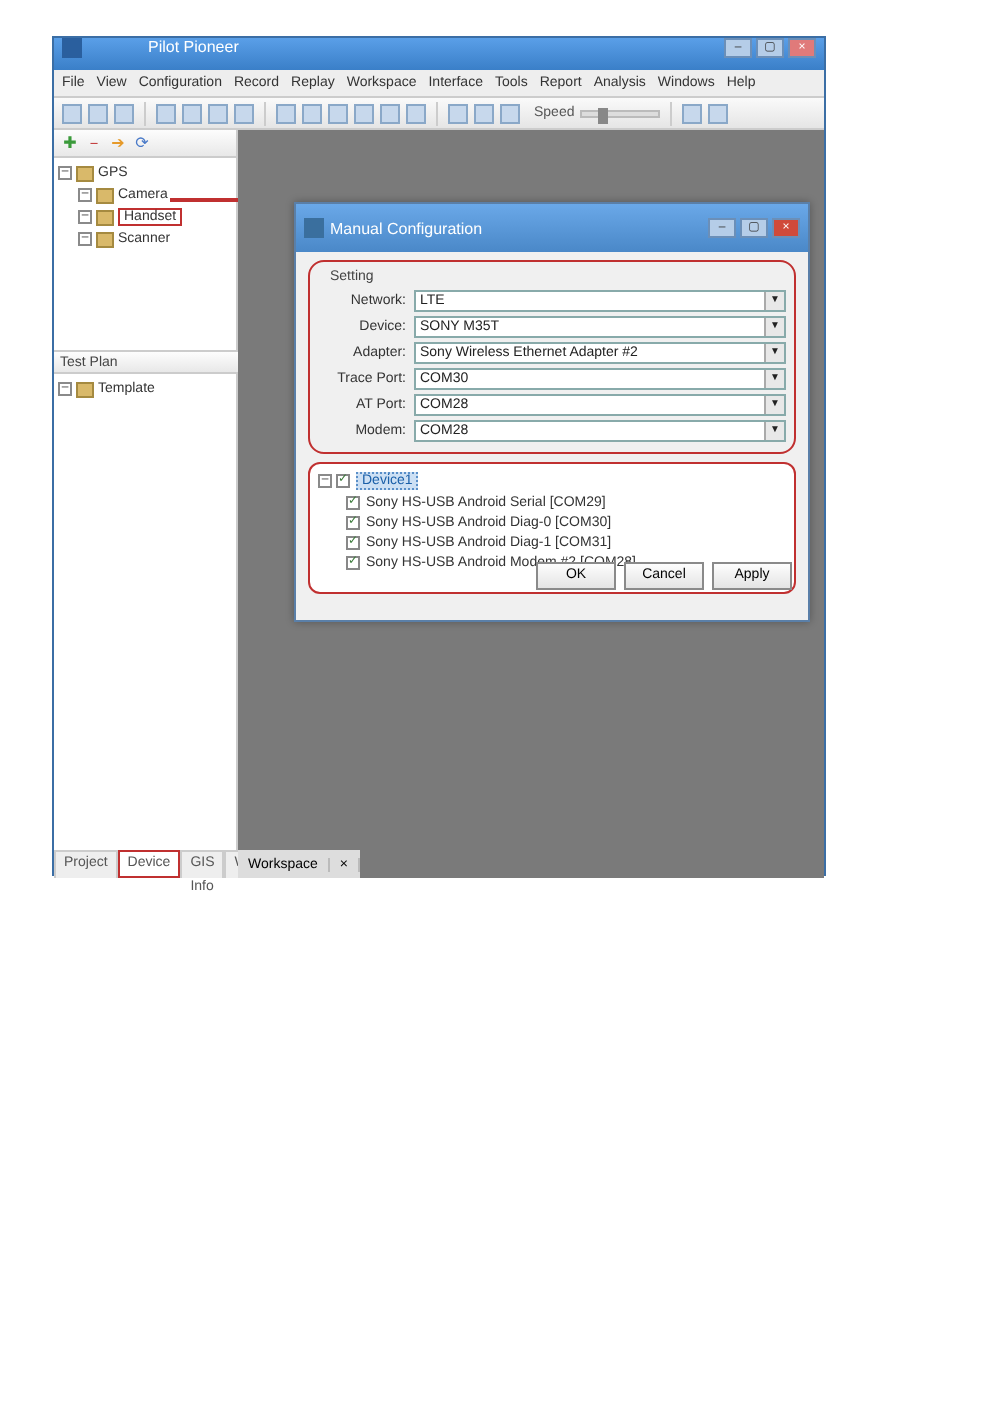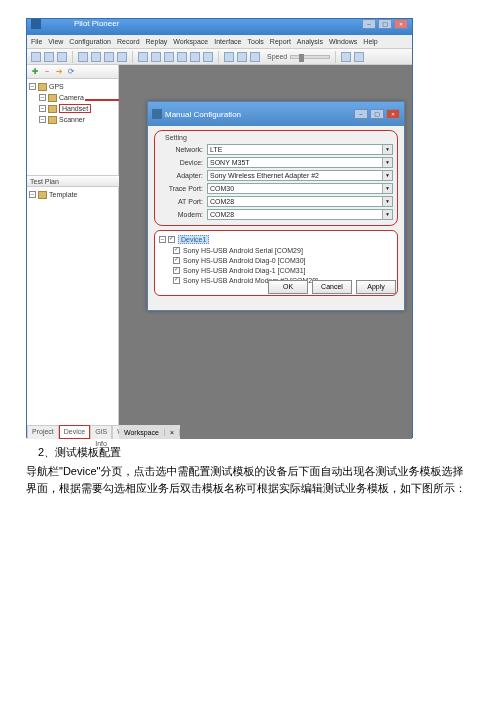--- a/index.html
+++ b/index.html
@@ -260,18 +260,14 @@
         <div class="dbtns">
           <div class="dbtn">OK</div>
           <div class="dbtn">Cancel</div>
           <div class="dbtn">Apply</div>
         </div>
       </div>
     </div>
   </div>
 </div>
 
-<div class="doc">
-  <p class="hd">2、测试模板配置</p>
-  <p>导航栏"Device"分页，点击选中需配置测试模板的设备后下面自动出现各测试业务模板选择界面，根据需要勾选相应业务后双击模板名称可根据实际编辑测试业务模板，如下图所示：</p>
+
 </div>
 
-</div>
-
 </body></html>

